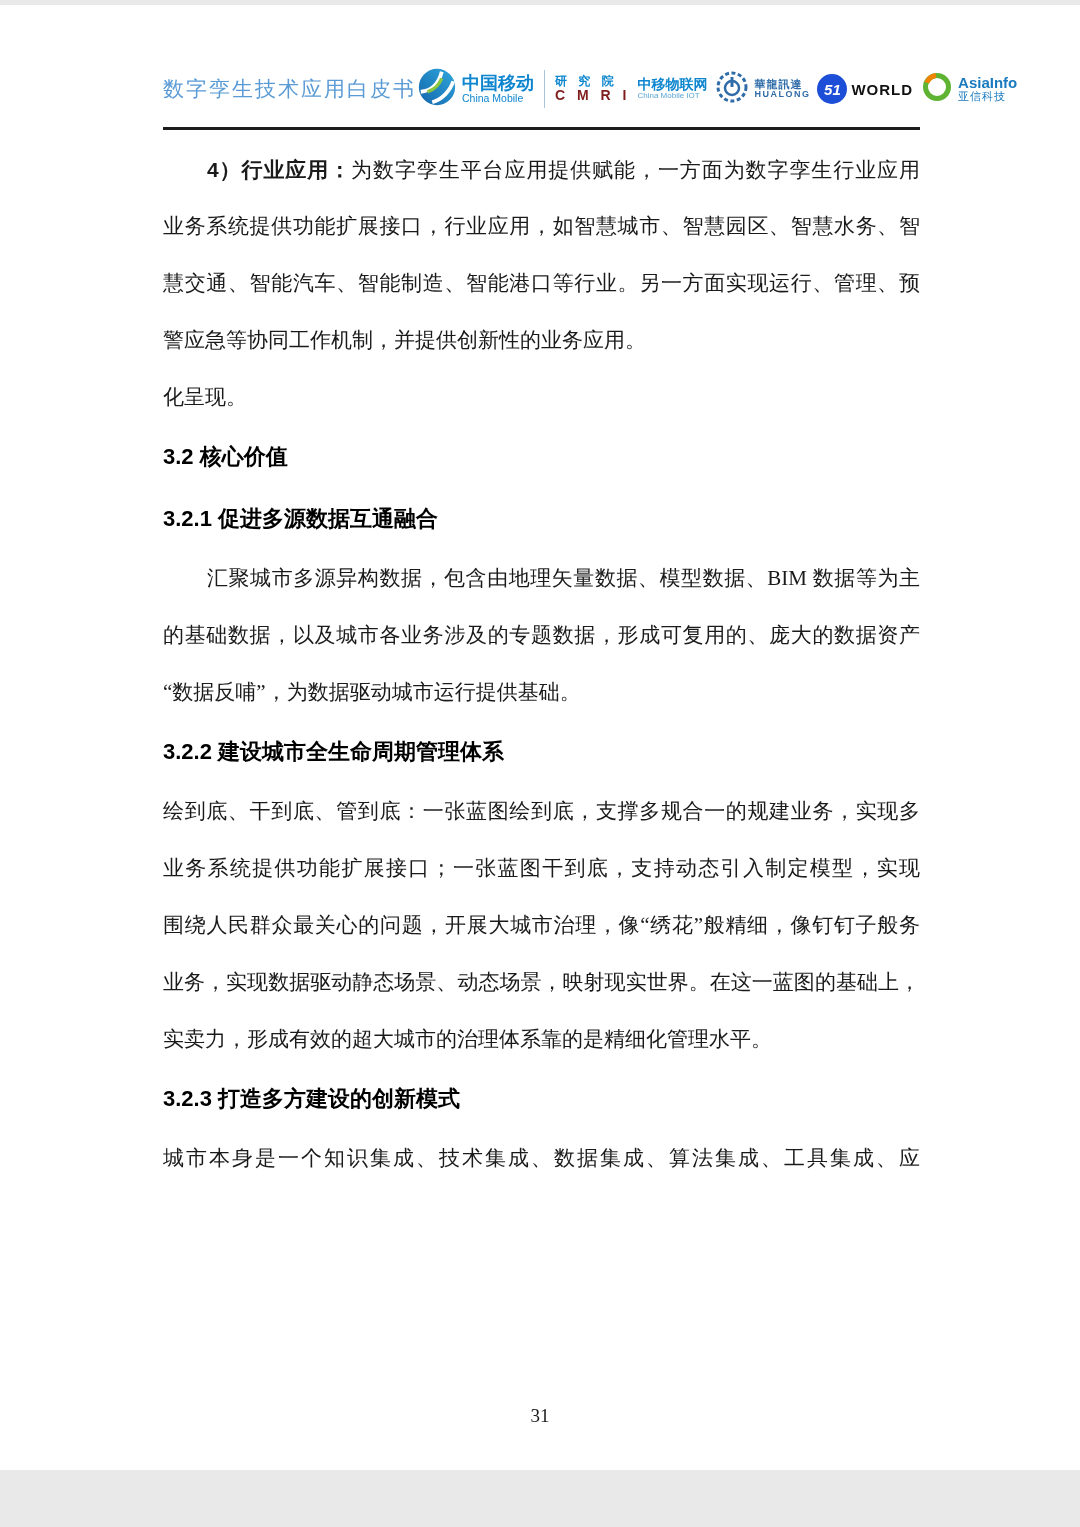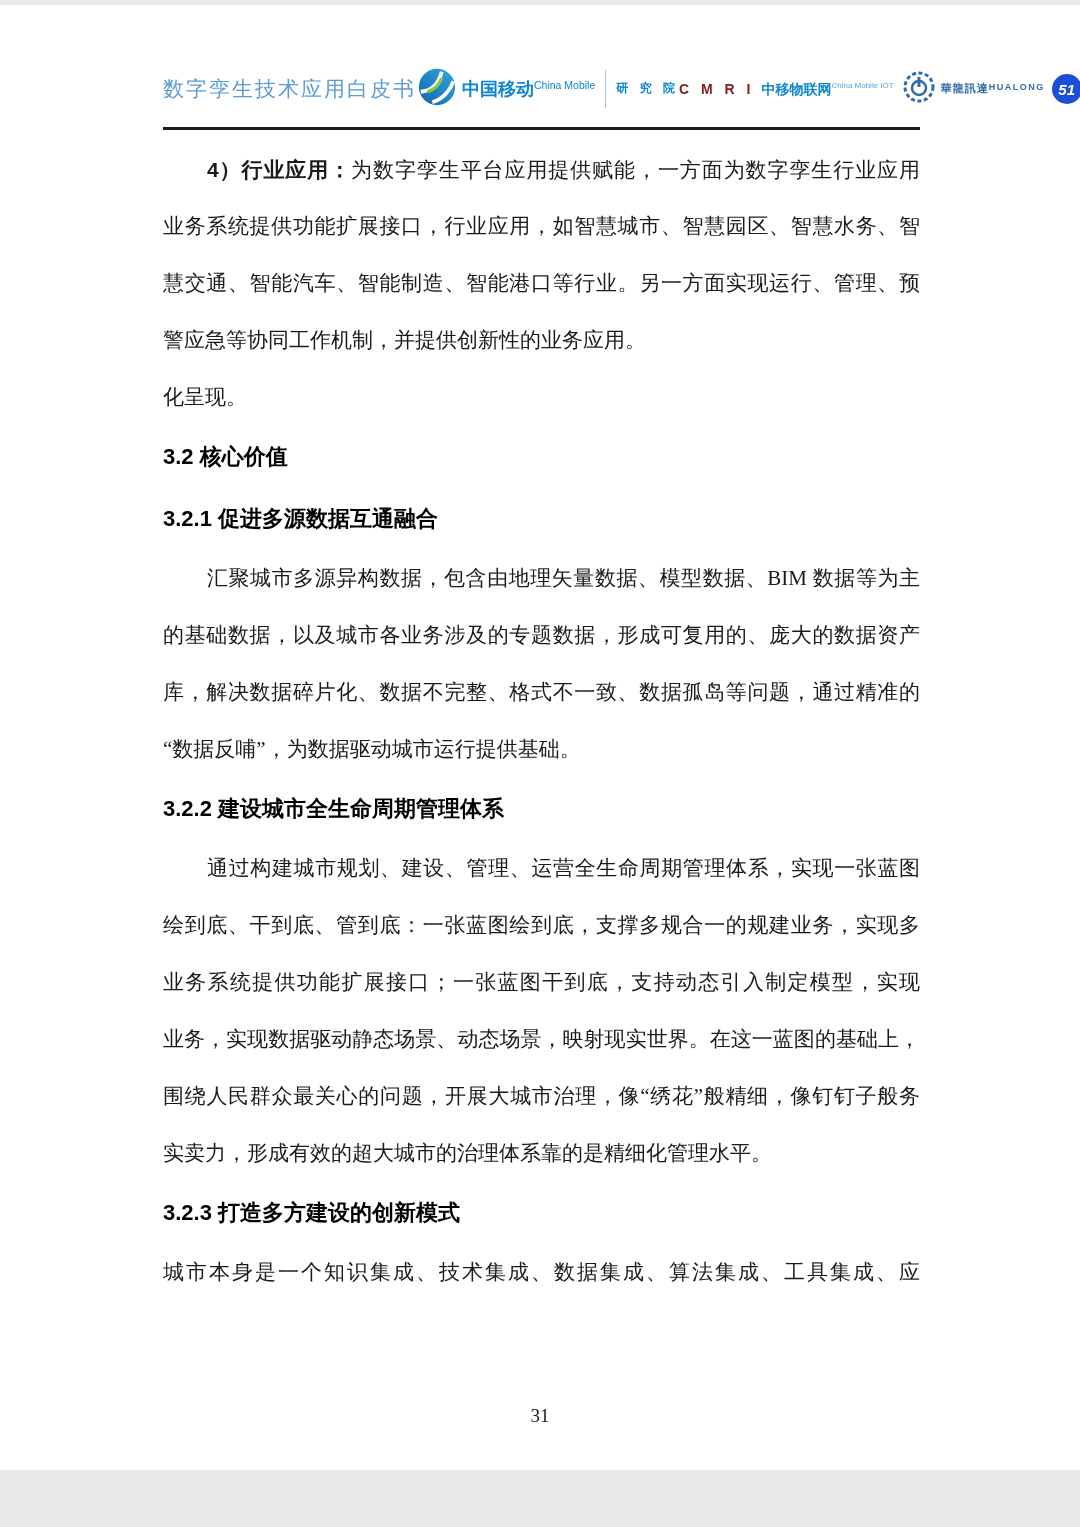--- a/index.html
+++ b/index.html
@@ -12,23 +12,23 @@
   .header{
     position:absolute;left:163px;top:54px;width:757px;height:60px;
     display:flex;justify-content:space-between;align-items:center;
   }
   .doc-title{
     font-size:21px;letter-spacing:2px;color:#5b9bd5;
     font-family:"Liberation Serif","DejaVu Serif",serif;white-space:nowrap;
   }
   .logos{display:flex;align-items:center;gap:7px;white-space:nowrap;}
   .logo-unit{display:flex;align-items:center;gap:4px;}
-  .stack{display:flex;justify-content:center;line-height:1.05;}
+  .stack{display:flex;flex-direction:column;justify-content:center;line-height:1.05;}
   .cm-cn{font-size:18px;font-weight:bold;color:#0e86cf;font-family:"Liberation Sans",sans-serif;}
-  .cm-en{font-size:10.5px;color:#0e86cf;font-family:"Liberation Sans",sans-serif;text-align:right;}
+  .cm-en{font-size:10.5px;color:#0e86cf;font-family:"Liberation Sans",sans-serif;}
   .vdiv{width:1px;height:38px;background:#a9c4dd;margin:0 3px;}
   .cmri-cn{font-size:12px;font-weight:bold;letter-spacing:4px;color:#0e86cf;font-family:"Liberation Sans",sans-serif;}
   .cmri-en{font-size:14px;font-weight:bold;letter-spacing:4px;color:#7f1d1d;font-family:"Liberation Sans",sans-serif;}
   .iot-cn{font-size:14px;font-weight:bold;color:#0e86cf;font-family:"Liberation Sans",sans-serif;}
   .iot-en{font-size:8px;color:#5aa6d6;font-family:"Liberation Sans",sans-serif;}
   .hl-cn{font-size:11px;font-weight:bold;color:#2f6ca8;font-family:"Liberation Sans",sans-serif;letter-spacing:1px;}
   .hl-en{font-size:9px;font-weight:bold;color:#2f6ca8;font-family:"Liberation Sans",sans-serif;letter-spacing:1.5px;}
   .c51{
     width:30px;height:30px;border-radius:50%;background:#1d4ed8;color:#fff;
     display:flex;align-items:center;justify-content:center;
@@ -150,30 +150,28 @@
     <div class="bl">慧交通、智能汽车、智能制造、智能港口等行业。另一方面实现运行、管理、预</div>
     <div class="bl endline">警应急等协同工作机制，并提供创新性的业务应用。</div>
 
     <div class="bl endline">化呈现。</div>
 
     <div class="hding">3.2 核心价值</div>
     <div class="hding">3.2.1 促进多源数据互通融合</div>
 
     <div class="bl indent">汇聚城市多源异构数据，包含由地理矢量数据、模型数据、BIM 数据等为主</div>
     <div class="bl">的基础数据，以及城市各业务涉及的专题数据，形成可复用的、庞大的数据资产</div>
-    <div class="bl">库，解决数据碎片化、数据不完整、格式不一致、数据孤岛等问题，通过精准的</div>
     <div class="bl endline">“数据反哺”，为数据驱动城市运行提供基础。</div>
 
     <div class="hding">3.2.2 建设城市全生命周期管理体系</div>
 
-    <div class="bl indent">通过构建城市规划、建设、管理、运营全生命周期管理体系，实现一张蓝图</div>
     <div class="bl">绘到底、干到底、管到底：一张蓝图绘到底，支撑多规合一的规建业务，实现多</div>
     <div class="bl">业务系统提供功能扩展接口；一张蓝图干到底，支持动态引入制定模型，实现</div>
+    <div class="bl">围绕人民群众最关心的问题，开展大城市治理，像“绣花”般精细，像钉钉子般务</div>
     <div class="bl">业务，实现数据驱动静态场景、动态场景，映射现实世界。在这一蓝图的基础上，</div>
-    <div class="bl">围绕人民群众最关心的问题，开展大城市治理，像“绣花”般精细，像钉钉子般务</div>
     <div class="bl endline">实卖力，形成有效的超大城市的治理体系靠的是精细化管理水平。</div>
 
     <div class="hding">3.2.3 打造多方建设的创新模式</div>
 
     <div class="bl">城市本身是一个知识集成、技术集成、数据集成、算法集成、工具集成、应</div>
 
   </div>
 
   <div class="pageno">31</div>
 

